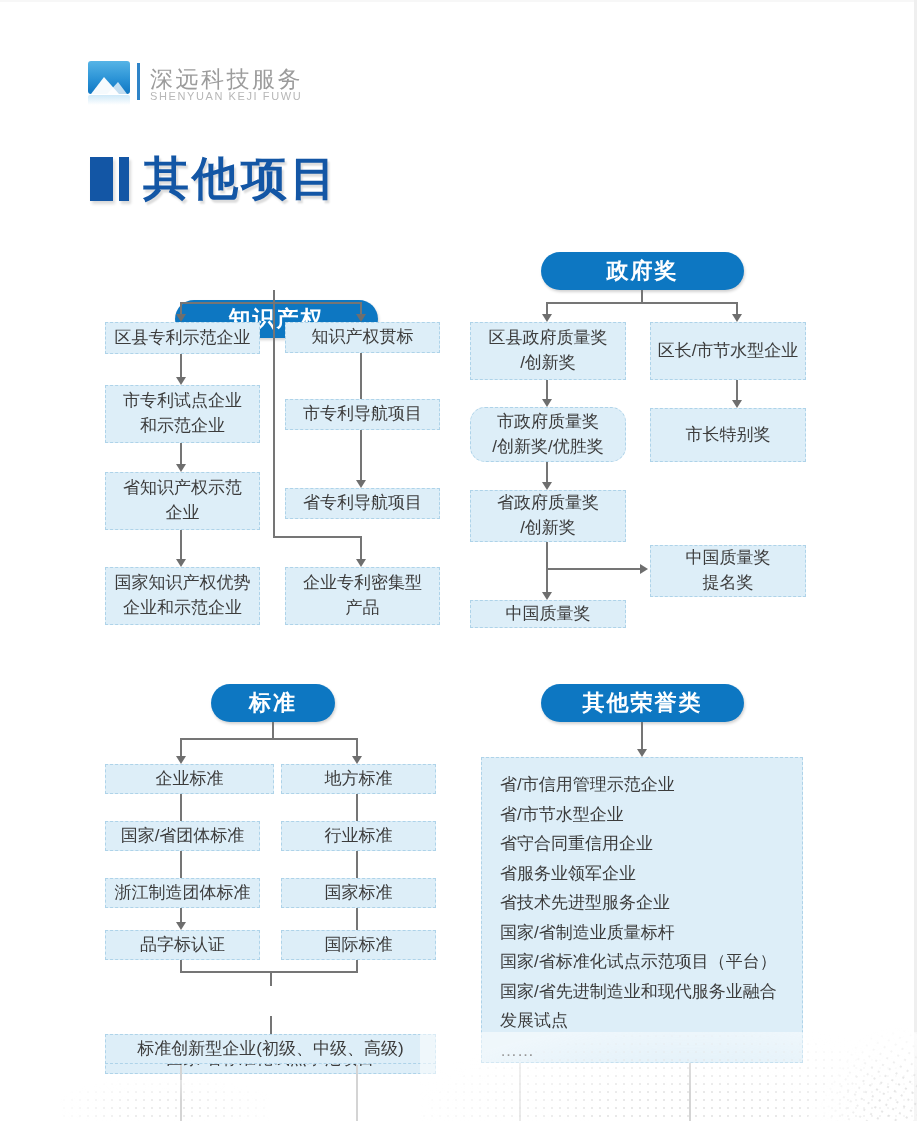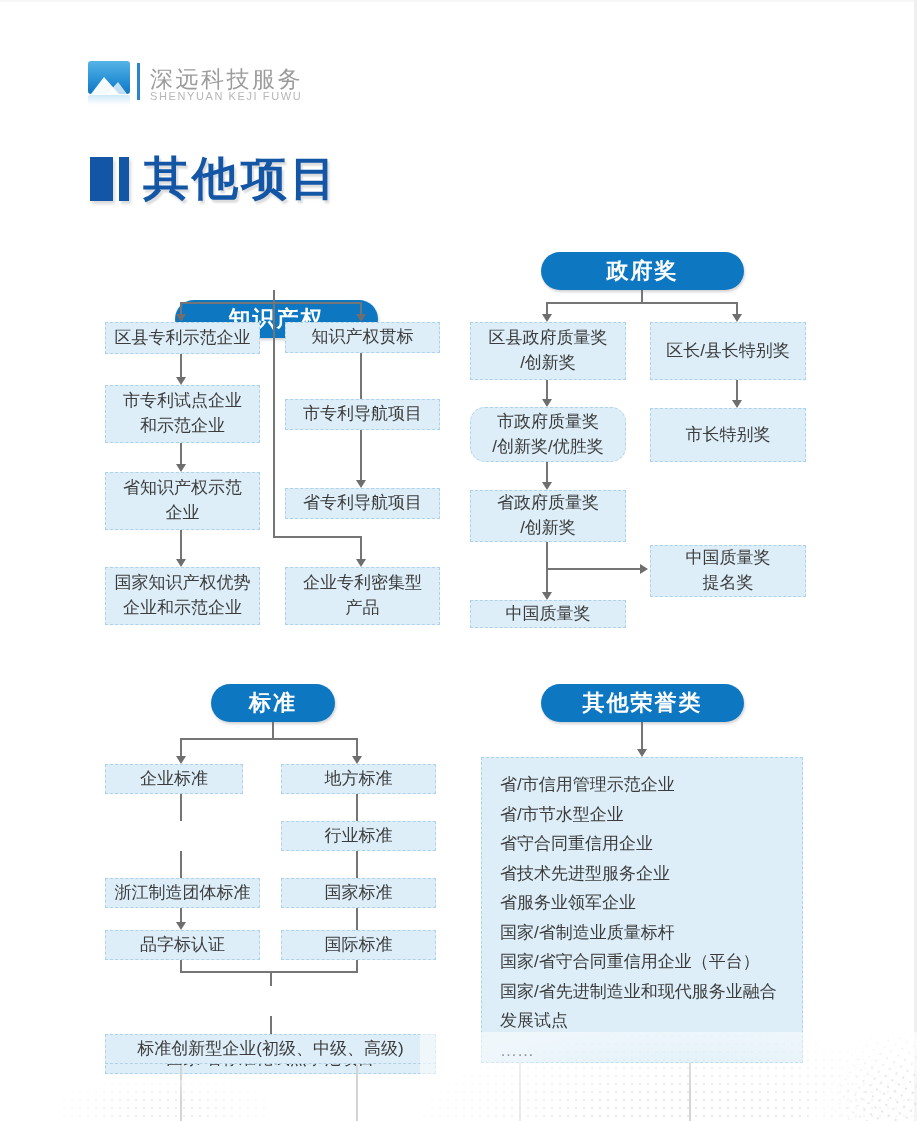--- a/index.html
+++ b/index.html
@@ -108,21 +108,21 @@
 
   <div class="vline" style="left:641px;top:290px;height:13px;"></div>
   <div class="hline" style="left:546px;top:302px;width:192px;"></div>
   <div class="vline" style="left:546px;top:302px;height:13px;"></div>
   <div class="arrd" style="left:542px;top:314px;"></div>
   <div class="vline" style="left:736px;top:302px;height:13px;"></div>
   <div class="arrd" style="left:732px;top:314px;"></div>
 
   <div class="node" style="left:470px;top:322px;width:156px;height:58px;">区县政府质量奖
 /创新奖</div>
-  <div class="node" style="left:650px;top:322px;width:156px;height:58px;">区长/县长特别奖</div>
+  <div class="node" style="left:650px;top:322px;width:156px;height:58px;">区长/市节水型企业</div>
 
   <div class="vline" style="left:546px;top:380px;height:19px;"></div>
   <div class="arrd" style="left:542px;top:399px;"></div>
   <div class="vline" style="left:736px;top:380px;height:20px;"></div>
   <div class="arrd" style="left:732px;top:400px;"></div>
 
   <div class="node" style="left:470px;top:407px;width:156px;height:55px;border-radius:15px;">市政府质量奖
 /创新奖/优胜奖</div>
   <div class="node" style="left:650px;top:408px;width:156px;height:54px;text-align:center;">市长特别奖</div>
 
@@ -142,26 +142,27 @@
 
   <div class="pill" style="left:211px;top:684px;width:124px;height:38px;">标准</div>
 
   <div class="vline" style="left:272px;top:722px;height:18px;"></div>
   <div class="hline" style="left:180px;top:738px;width:178px;"></div>
   <div class="vline" style="left:180px;top:738px;height:18px;"></div>
   <div class="arrd" style="left:176px;top:756px;"></div>
   <div class="vline" style="left:356px;top:738px;height:18px;"></div>
   <div class="arrd" style="left:352px;top:756px;"></div>
 
-  <div class="node" style="left:105px;top:764px;width:138px;height:30px;">企业标准</div>
+  <div class="node" style="left:105px;top:764px;width:169px;height:30px;">企业标准</div>
   <div class="node" style="left:281px;top:764px;width:155px;height:30px;">地方标准</div>
 
   <div class="vline" style="left:180px;top:794px;height:27px;"></div>
   <div class="vline" style="left:356px;top:794px;height:27px;"></div>
 
+  <div class="node" style="left:105px;top:821px;width:155px;height:30px;">国家/省团体标准</div>
   <div class="node" style="left:281px;top:821px;width:155px;height:30px;">行业标准</div>
 
   <div class="vline" style="left:180px;top:851px;height:27px;"></div>
   <div class="vline" style="left:356px;top:851px;height:27px;"></div>
 
   <div class="node" style="left:105px;top:878px;width:155px;height:30px;">浙江制造团体标准</div>
   <div class="node" style="left:281px;top:878px;width:155px;height:30px;">国家标准</div>
 
   <div class="vline" style="left:180px;top:908px;height:14px;"></div>
   <div class="arrd" style="left:176px;top:922px;"></div>
@@ -184,24 +185,24 @@
 
   <div class="pill" style="left:541px;top:684px;width:203px;height:38px;">其他荣誉类</div>
 
   <div class="vline" style="left:641px;top:722px;height:27px;"></div>
   <div class="arrd" style="left:637px;top:749px;"></div>
 
   <div class="bigbox" style="left:481px;top:757px;width:322px;height:306px;">
     <div class="li">省/市信用管理示范企业</div>
     <div class="li">省/市节水型企业</div>
     <div class="li">省守合同重信用企业</div>
+    <div class="li">省服务业领军企业</div>
     <div class="li">省技术先进型服务企业</div>
-    <div class="li">省服务业领军企业</div>
     <div class="li">国家/省制造业质量标杆</div>
-    <div class="li">国家/省守合同重信用企业（平台）</div>
+    <div class="li">国家/省标准化试点示范项目（平台）</div>
     <div class="li">国家/省先进制造业和现代服务业融合发展试点</div>
     <div class="li">……</div>
   </div>
 
   <div class="faint" style="left:519px;top:1063px;height:58px;opacity:.6;"></div>
   <div class="faint" style="left:689px;top:1063px;height:58px;"></div>
 
   <div class="dots" style="left:60px;top:1080px;width:210px;height:60px;opacity:.45;"></div>
   <div class="dots" style="left:420px;top:1032px;width:540px;height:190px;border-radius:50%;opacity:.55;"></div>
   <div class="dots" style="left:828px;top:1035px;width:140px;height:140px;transform:rotate(32deg);opacity:.6;"></div>

